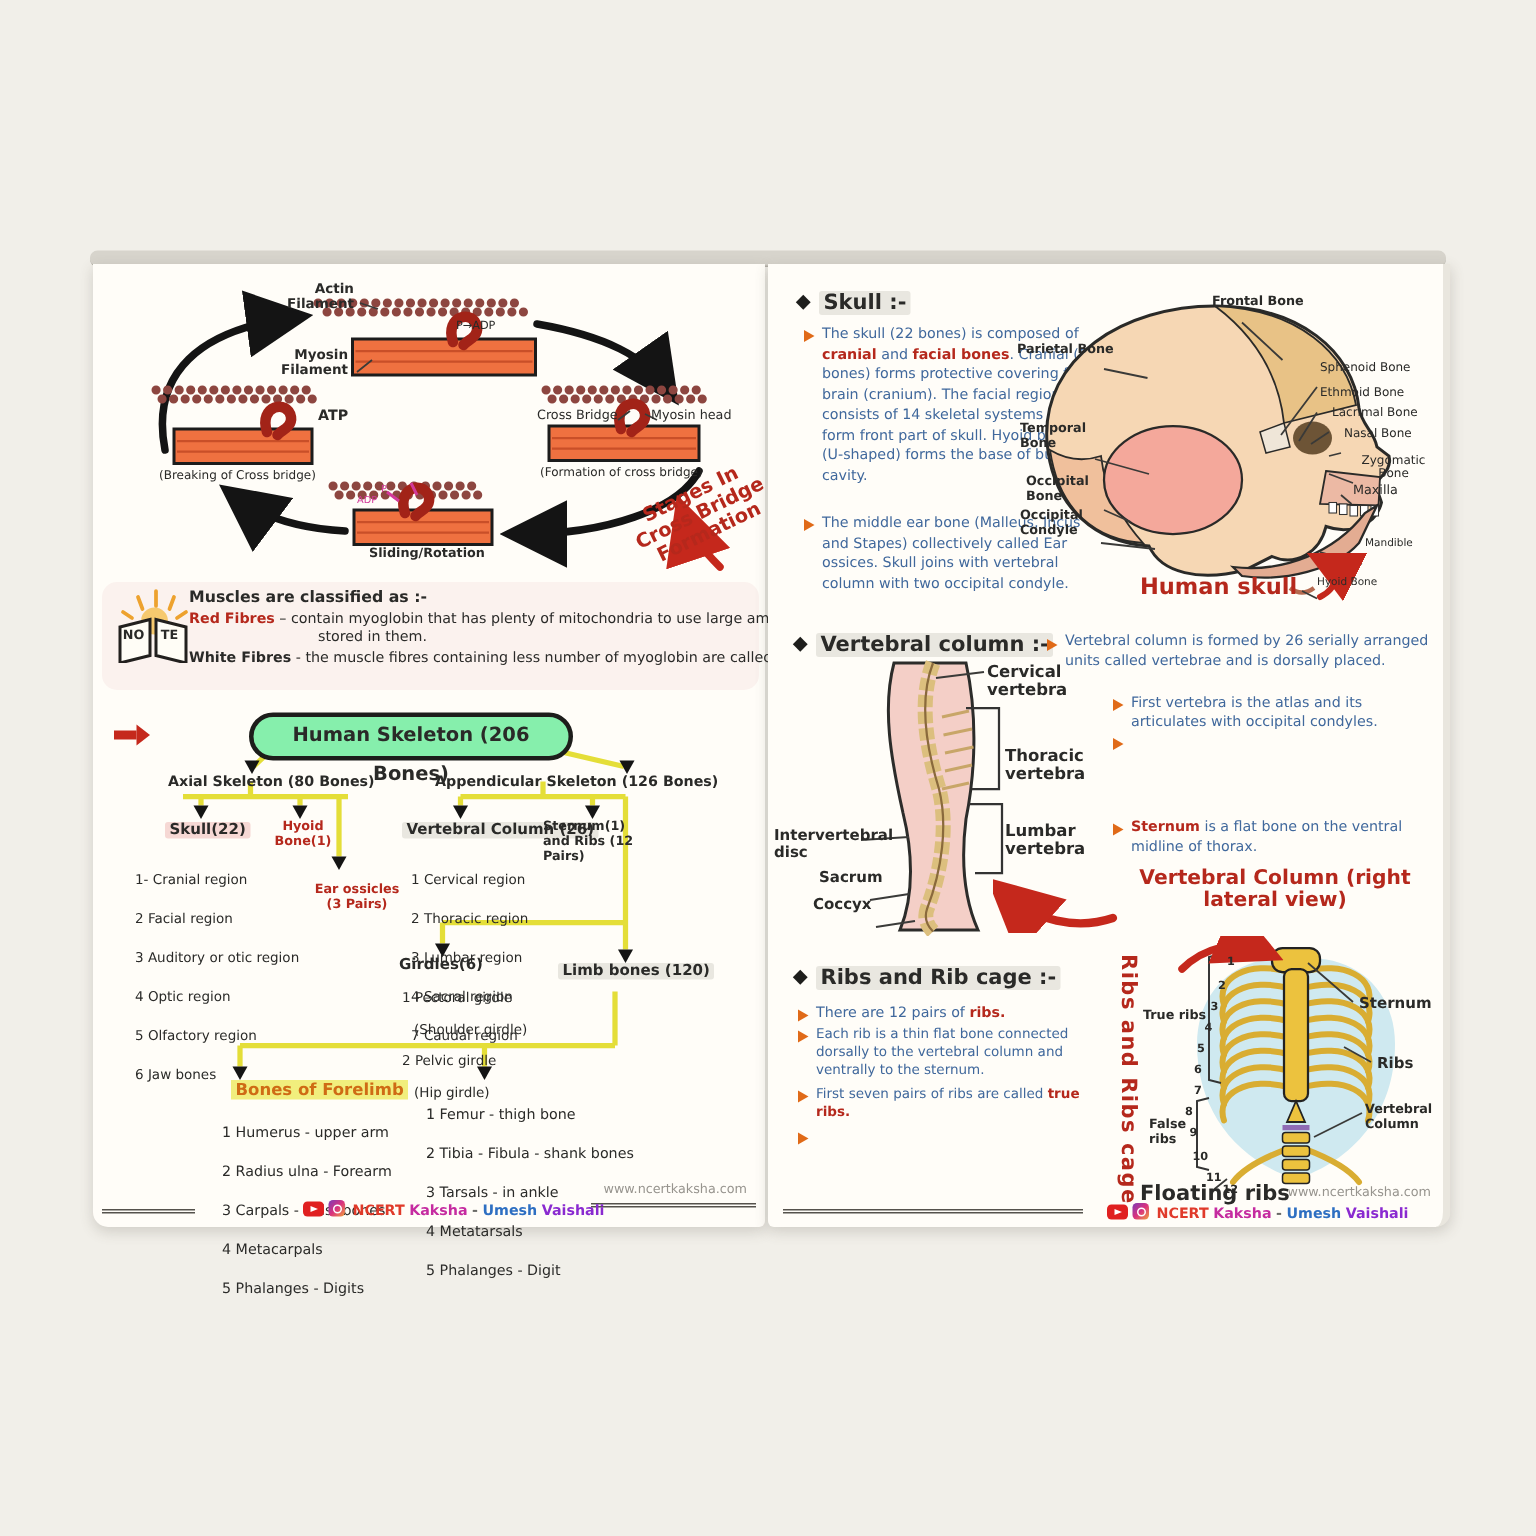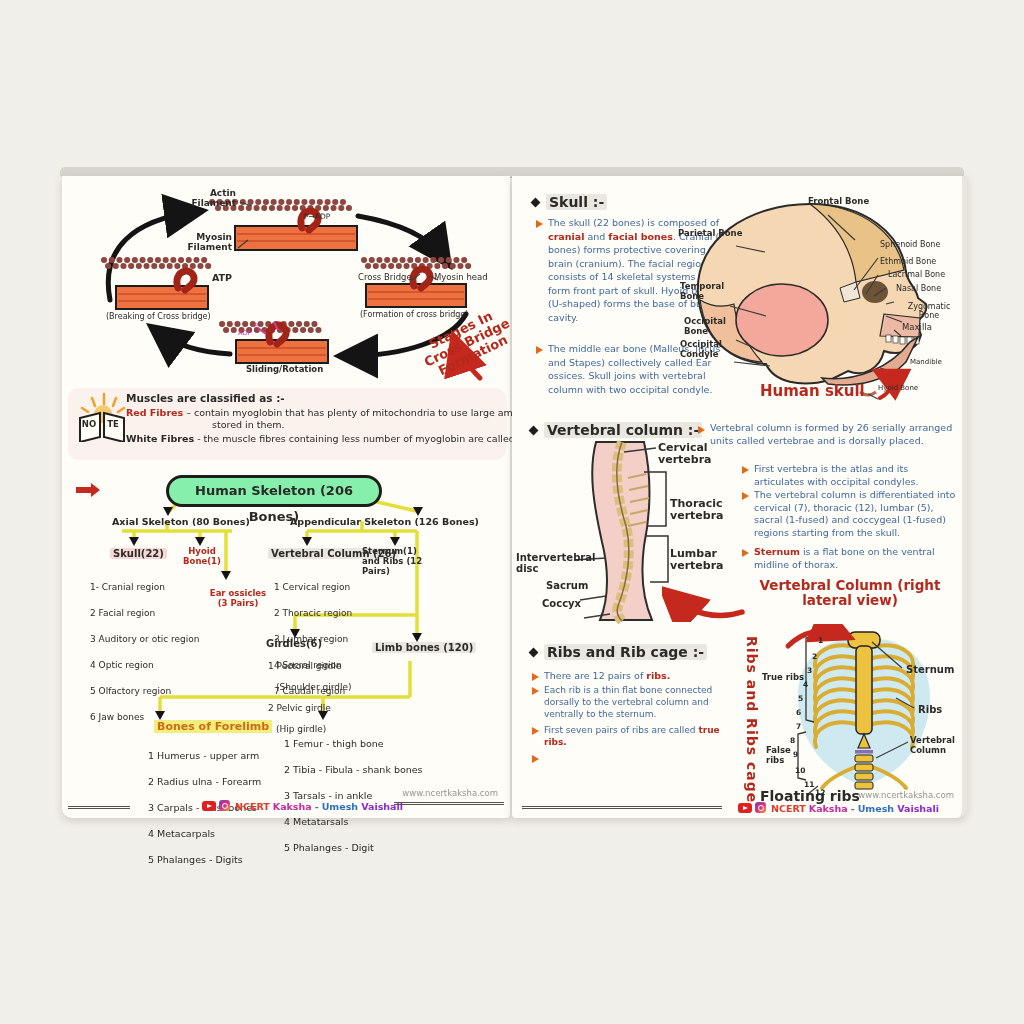--- a/index.html
+++ b/index.html
@@ -259,21 +259,20 @@
   <div class="t bold" style="left:158px;top:372px;width:86px;font-size:11px;line-height:12px">Lumbar vertebra</div>
   <div class="t bold" style="left:4px;top:376px;width:88px;font-size:10px;line-height:11px;text-align:left">Intervertebral disc</div>
   <div class="t bold nw" style="left:34px;top:404px;font-size:10px">Sacrum</div>
   <div class="t bold nw" style="left:30px;top:422px;font-size:10px">Coccyx</div>
 
   <span class="tri" style="left:186px;top:250px"></span>
   <div class="t blue" style="left:198px;top:246px;width:244px;font-size:9.5px;line-height:12.5px">Vertebral column is formed by 26 serially arranged units called vertebrae and is dorsally placed.</div>
   <span class="tri" style="left:230px;top:290px"></span>
   <div class="t blue" style="left:242px;top:287px;width:202px;font-size:9.5px;line-height:12.5px">First vertebra is the atlas and its articulates with occipital condyles.</div>
   <span class="tri" style="left:230px;top:316px"></span>
-  <div class="t blue" style="left:242px;top:313px;width:204px;font-size:9.5px;line-height:12.5px">The vertebral column is differentiated into cervical (7), thoracic (12), lumbar (5), sacral (1-fused) and coccygeal (1-fused) regions starting from the skull.</div>
   <span class="tri" style="left:230px;top:373px"></span>
   <div class="t" style="left:242px;top:370px;width:202px;font-size:9.5px;line-height:12.5px"><span class="red bold">Sternum</span><span class="blue"> is a flat bone on the ventral midline of thorax.</span></div>
   <div class="t red bold" style="left:232px;top:402px;width:212px;font-size:13.5px;line-height:15px;text-align:center">Vertebral Column (right lateral view)</div>
   <svg class="abs" style="left:150px;top:404px" width="84" height="42">
     <defs>
         <marker id="mr4" markerWidth="9" markerHeight="9" refX="6" refY="4.5" orient="auto">
           <path d="M0,0 L9,4.5 L0,9 Z" fill="#c5281c"></path>
         </marker>
       </defs>
     <path class="redline" style="stroke-width:5.5" d="M80,32 C56,40 28,34 8,16" marker-end="url(#mr4)"></path>

